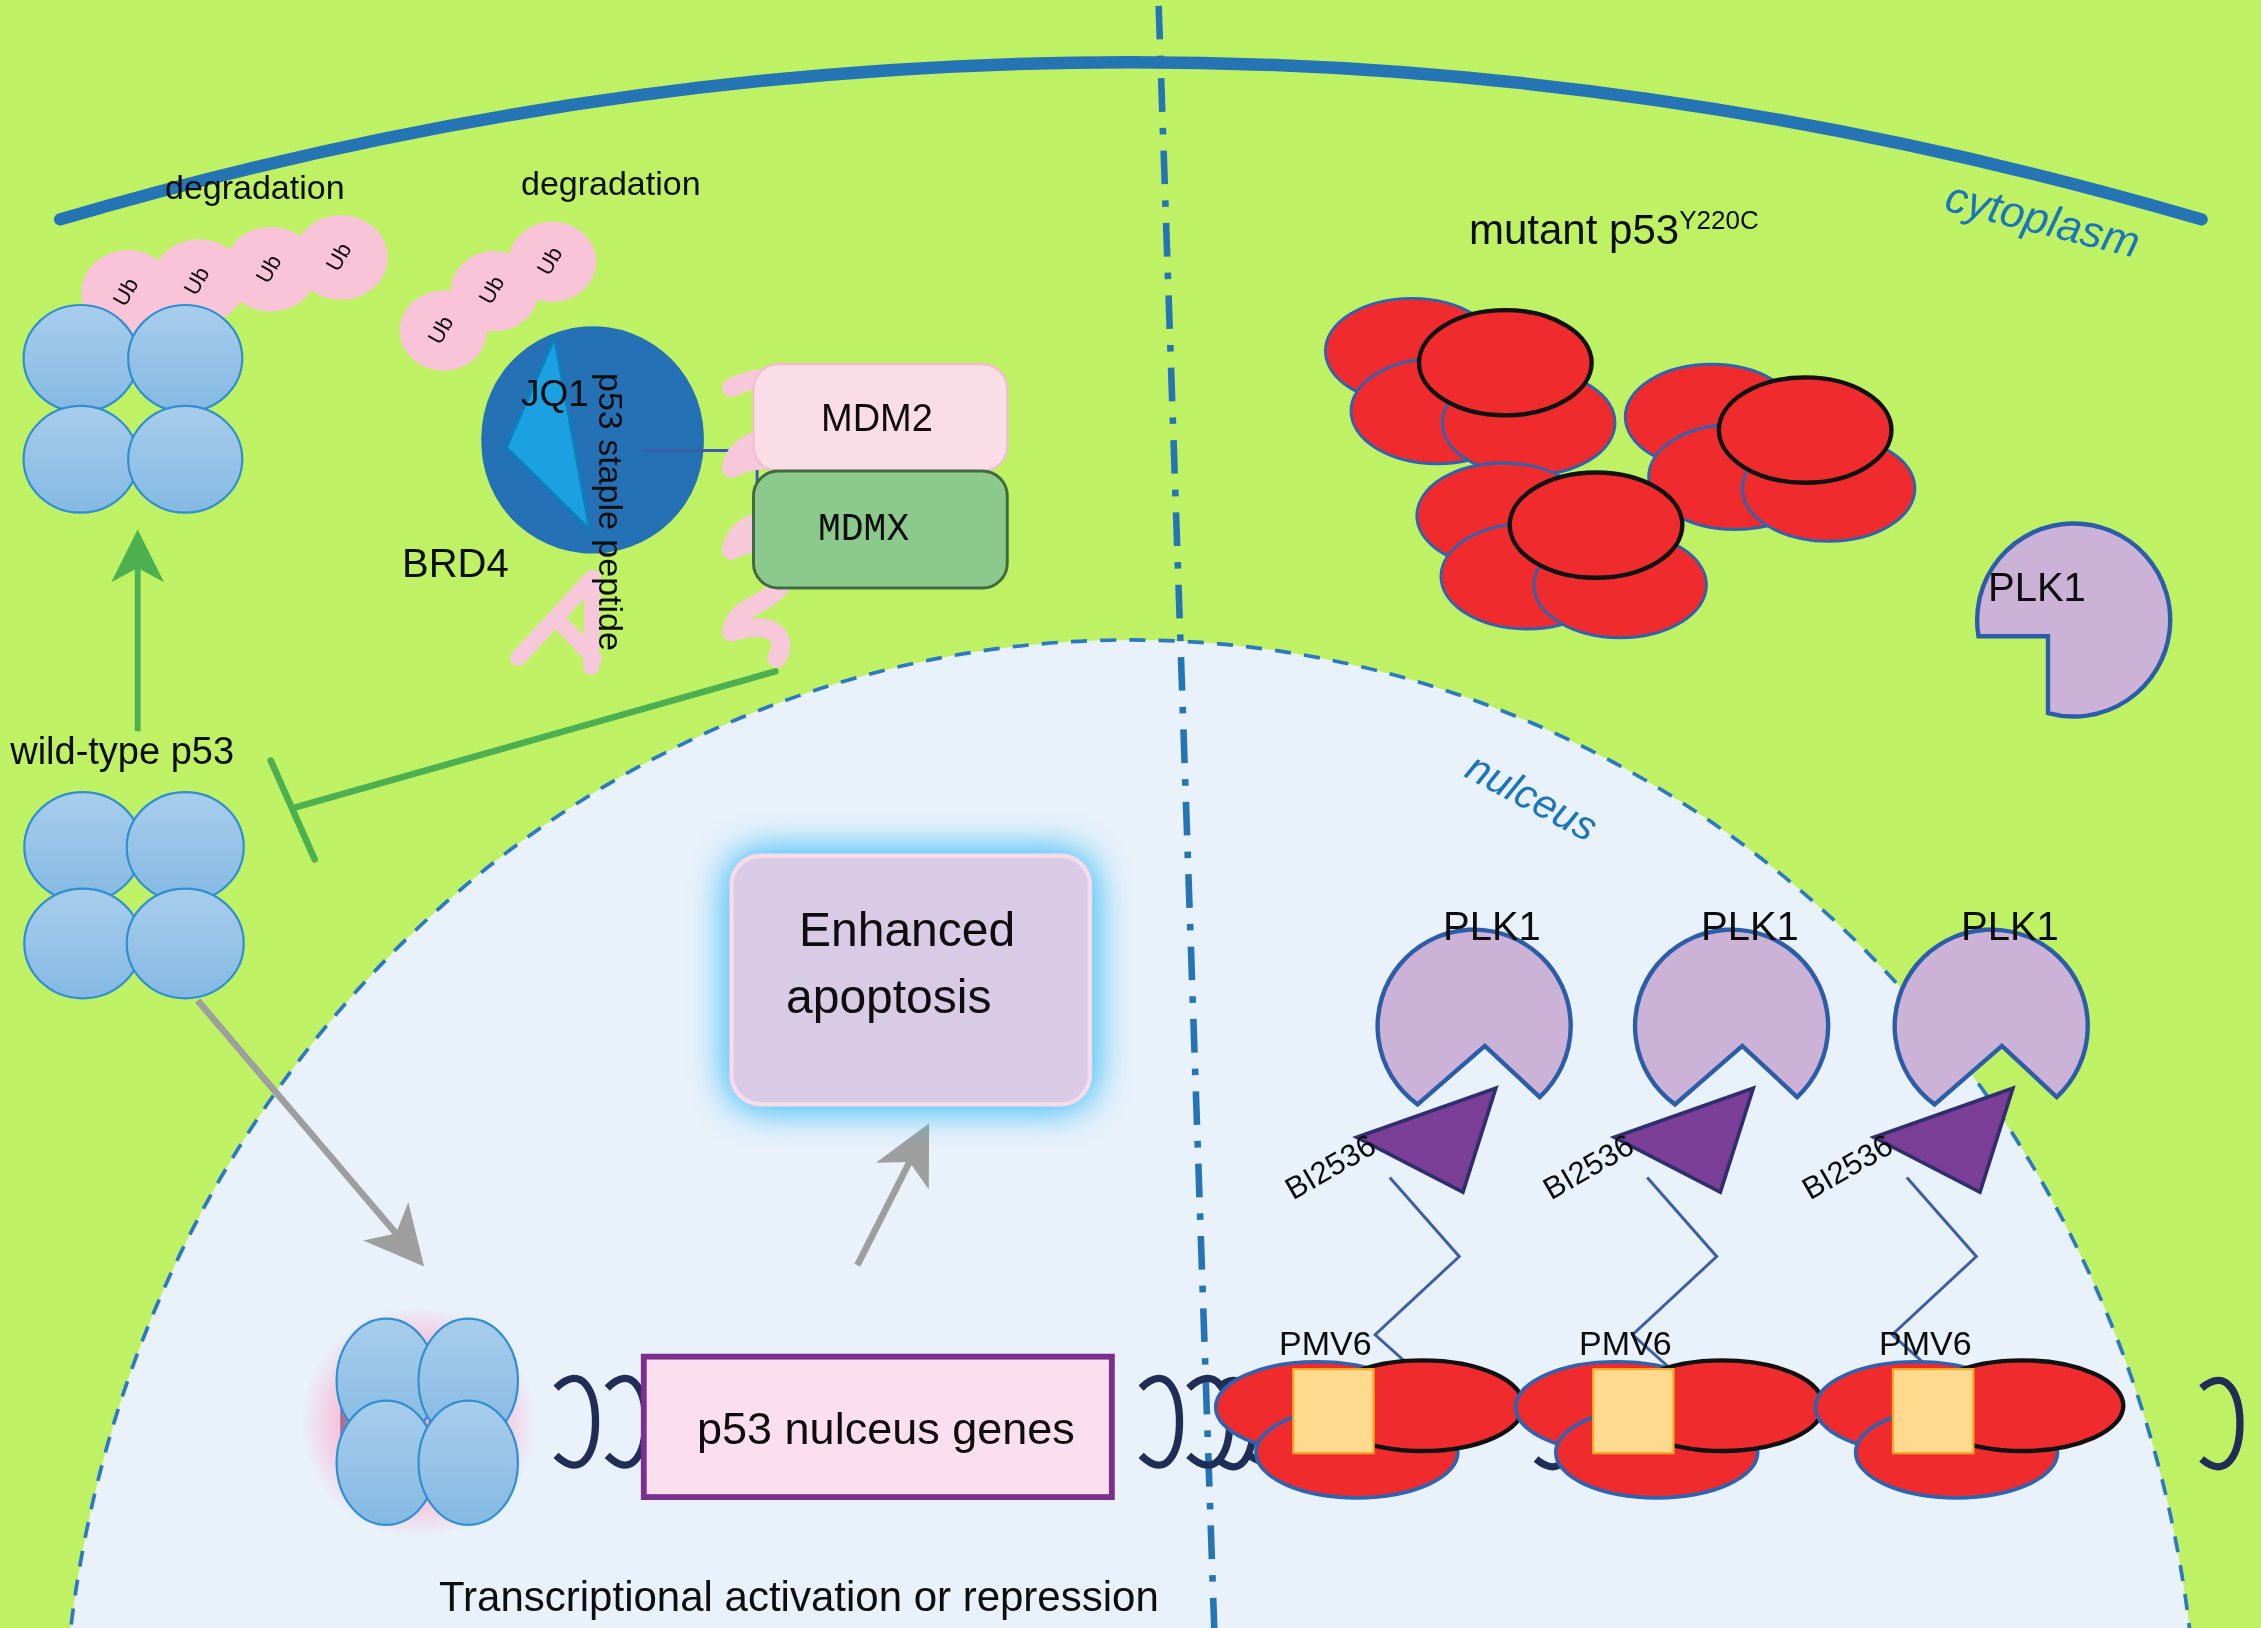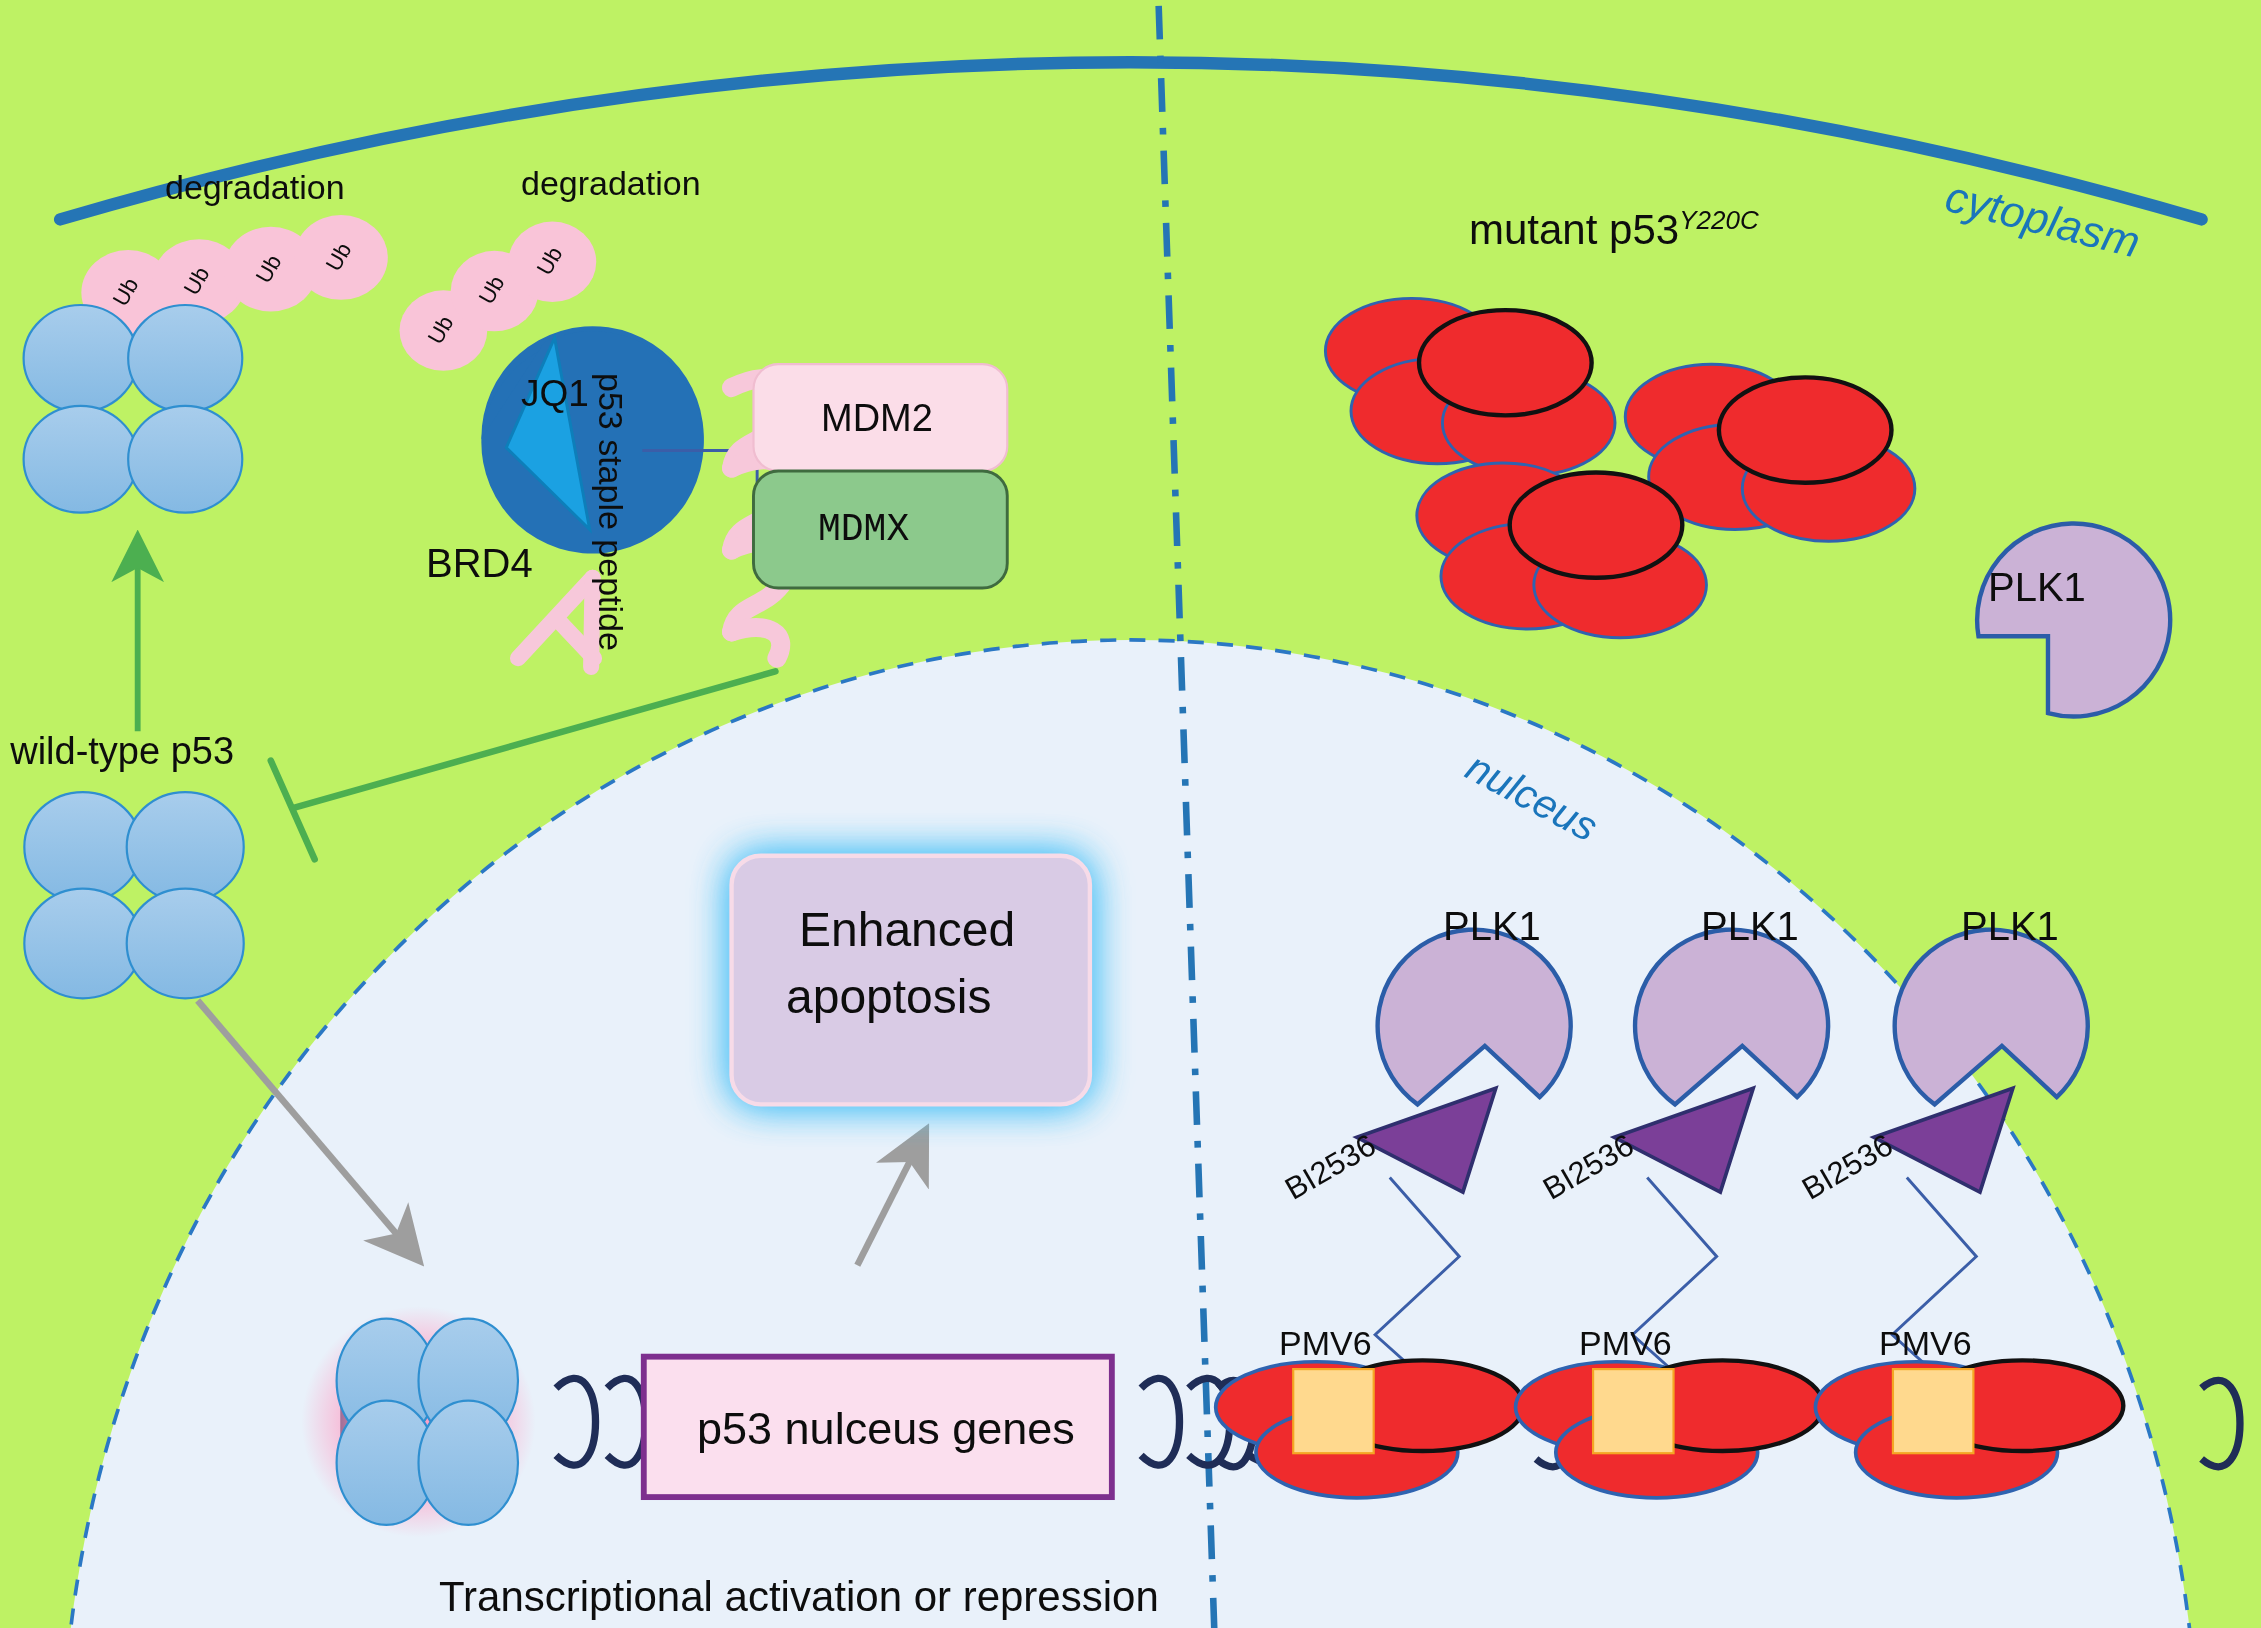--- a/index.html
+++ b/index.html
@@ -248,36 +248,36 @@
 
   <div class="lbl" style="left:112px;top:281px;font-size:22px;transform:rotate(-60deg);">Ub</div>
   <div class="lbl" style="left:183px;top:270px;font-size:22px;transform:rotate(-60deg);">Ub</div>
   <div class="lbl" style="left:255px;top:258px;font-size:22px;transform:rotate(-60deg);">Ub</div>
   <div class="lbl" style="left:325px;top:246px;font-size:22px;transform:rotate(-60deg);">Ub</div>
 
   <div class="lbl" style="left:427px;top:319px;font-size:22px;transform:rotate(-60deg);">Ub</div>
   <div class="lbl" style="left:478px;top:279px;font-size:22px;transform:rotate(-60deg);">Ub</div>
   <div class="lbl" style="left:536px;top:250px;font-size:22px;transform:rotate(-60deg);">Ub</div>
 
-  <div class="lbl" style="left:402px;top:543px;font-size:40px;margin-left:24px;">BRD4</div>
+  <div class="lbl" style="left:402px;top:543px;font-size:40px;">BRD4</div>
   <div class="lbl" style="left:521px;top:375px;font-size:37px;">JQ1</div>
 
   <div class="lbl" style="left:628px;top:373px;font-size:34px;transform-origin:left top;transform:rotate(90deg);">p53 staple peptide</div>
 
   <div class="lbl" style="left:821px;top:399px;font-size:38px;">MDM2</div>
   <div class="lbl" style="left:818px;top:511px;font-size:38px;font-family:Liberation Mono, monospace;">MDMX</div>
 
   <div class="lbl" style="left:10.2px;top:732px;font-size:38px;">wild-type p53</div>
 
   <div class="lbl blue italic" style="left:1952px;top:174px;font-size:44px;transform-origin:left top;transform:rotate(14deg);">cytoplasm</div>
 
   <div class="lbl blue italic" style="left:1479px;top:746px;font-size:41px;transform-origin:left top;transform:rotate(28deg);">nulceus</div>
 
   <div class="lbl" style="left:1469px;top:207px;font-size:42px;">
-    <span>mutant p53</span><sup style="font-size:26px;font-style:italic;">Y220C</sup>
+    <span>mutant p53</span><sup style="font-size:26px;">Y220C</sup>
   </div>
 
   <div class="lbl" style="left:1988px;top:567px;font-size:40px;">PLK1</div>
 
   <div class="lbl" style="left:1443px;top:906px;font-size:40px;">PLK1</div>
   <div class="lbl" style="left:1701px;top:906px;font-size:40px;">PLK1</div>
   <div class="lbl" style="left:1961px;top:906px;font-size:40px;">PLK1</div>
 
   <div class="lbl" style="left:1280px;top:1178px;font-size:31px;transform-origin:left top;transform:rotate(-30deg);">BI2536</div>
   <div class="lbl" style="left:1538px;top:1178px;font-size:31px;transform-origin:left top;transform:rotate(-30deg);">BI2536</div>

